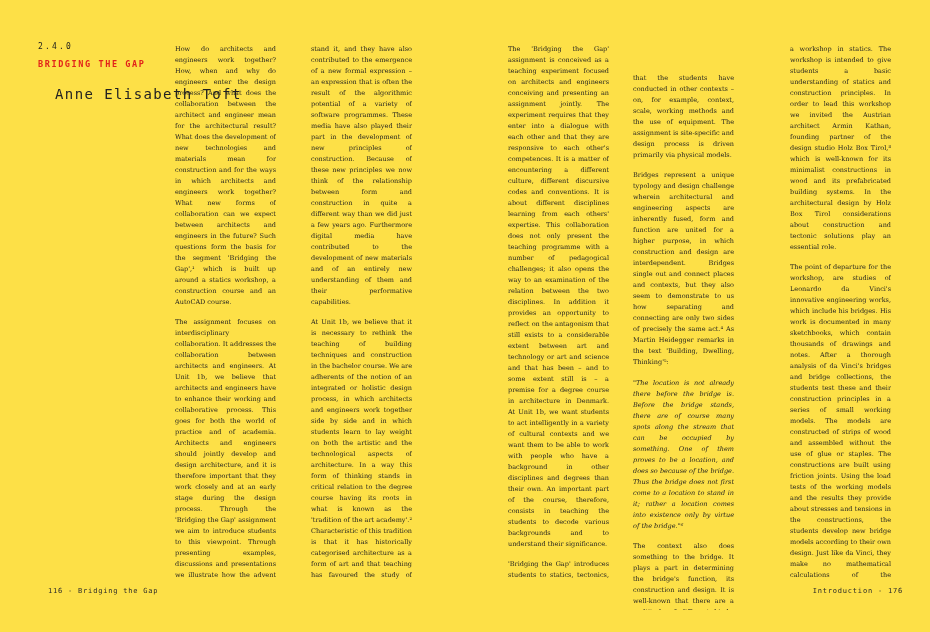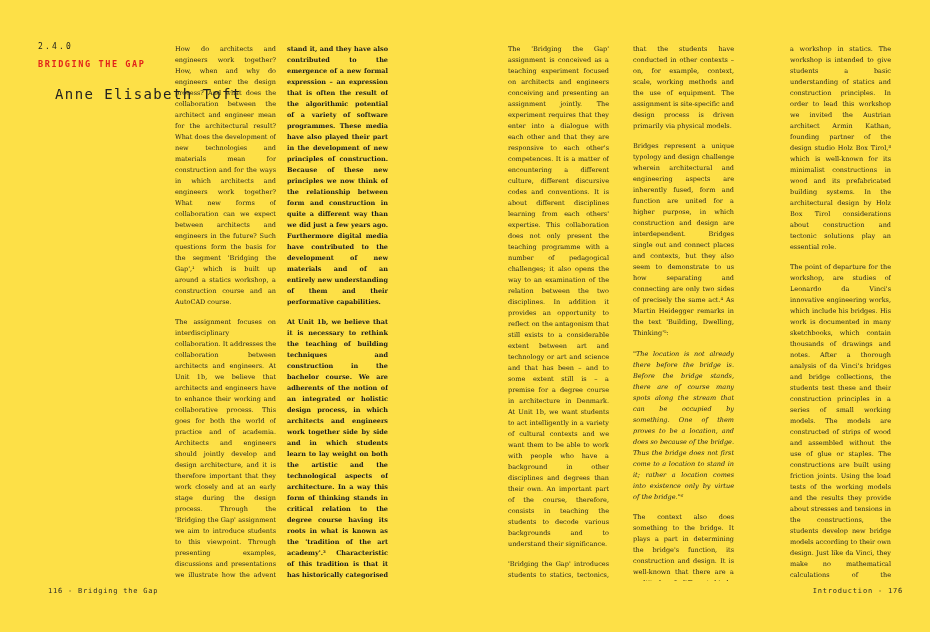--- a/index.html
+++ b/index.html
@@ -50,23 +50,23 @@
     top: 44px;
     width: 101px;
     height: 537px;
     overflow: hidden;
     font-size: 6.5px;
     line-height: 11px;
     text-align: justify;
     color: #1e1e1e;
   }
   .col-0 { left: 175px; }
-  .col-1 { left: 287px; font-weight: bold; }
+  .col-1 { left: 311px; }
   .col-2 { left: 508px; }
-  .col-3 { left: 633px; }
+  .col-3 { left: 633px; margin-top: 29px; }
   .col-4 { left: 790px; }
   .para { margin: 0 0 9.3px 0; }
   .para.italic { font-style: italic; }
   
   .footer {
     position: absolute;
     top: 587px;
     font-family: "DejaVu Sans Mono", "Liberation Mono", monospace;
     font-size: 7px;
     letter-spacing: 0.8px;

